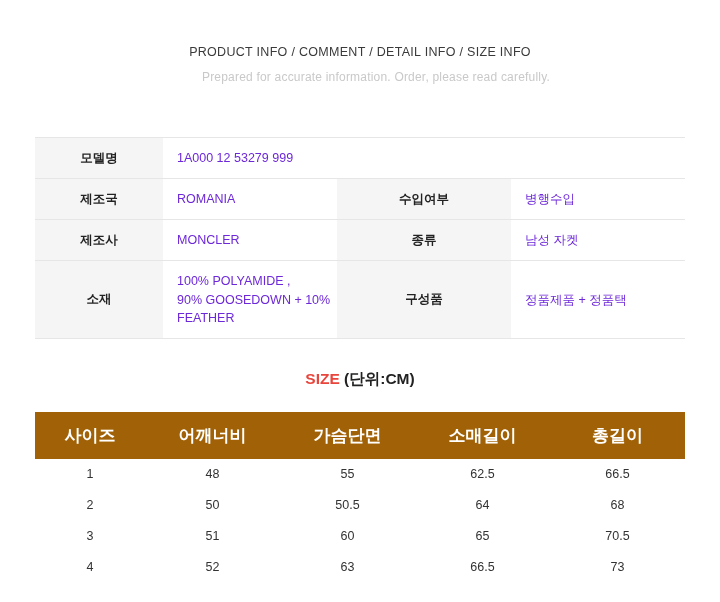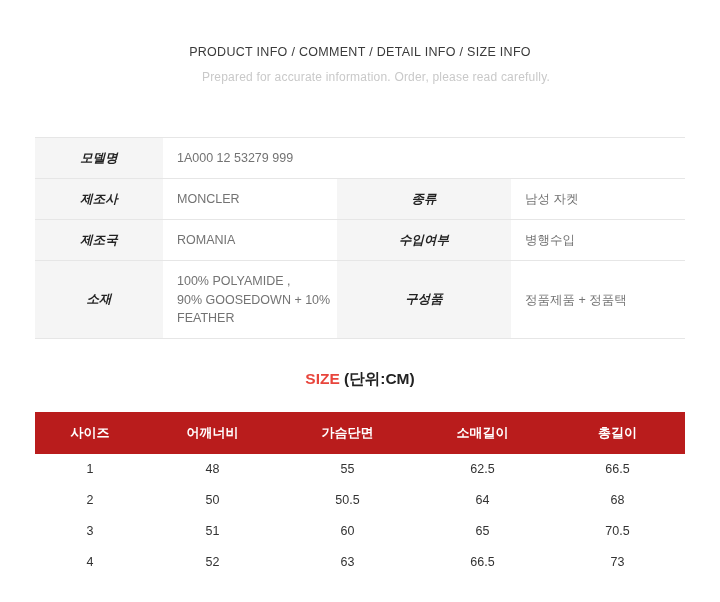--- a/index.html
+++ b/index.html
@@ -59,25 +59,24 @@
     border-top: 1px solid #e6e6e6;
   }
   table.info th {
     background: #f5f5f5;
     font-size: 12.5px;
     font-weight: bold;
     color: #222222;
     text-align: center;
     padding: 11px 4px;
     vertical-align: middle;
-    font-style: italic;
   }
   table.info td {
     font-size: 12.5px;
-    color: #737373;
+    color: #6d28d9;
     padding: 11px 0 11px 14px;
     vertical-align: middle;
     line-height: 1.45;
   }
   .col-label { width: 120px; }
   .col-value { width: 235px; }
   .col-label2 { width: 90px; }
   .col-value2 { width: 205px; }
 
   
@@ -102,23 +101,23 @@
     margin: 0 auto;
     padding-top: 22px;
     width: 650px;
   }
   table.sizes {
     width: 650px;
     border-collapse: collapse;
     table-layout: fixed;
   }
   table.sizes thead th {
-    background: #b91c1c;
+    background: #a16207;
     color: #ffffff;
-    font-size: 13px;
+    font-size: 17px;
     font-weight: bold;
     padding: 12px 0;
     text-align: center;
   }
   table.sizes tbody td {
     font-size: 12.5px;
     color: #333333;
     text-align: center;
     padding: 8.5px 0;
   }
@@ -139,30 +138,30 @@
   </div>
 
   <div class="info-wrap">
     <table class="info">
       <tbody>
         <tr>
           <th class="col-label">모델명</th>
           <td colspan="3">1A000 12 53279 999</td>
         </tr>
         <tr>
+          <th class="col-label">제조국</th>
+          <td class="col-value">ROMANIA</td>
+          <th class="col-label2">수입여부</th>
+          <td class="col-value2">병행수입</td>
+        </tr>
+        <tr>
           <th class="col-label">제조사</th>
           <td class="col-value">MONCLER</td>
           <th class="col-label2">종류</th>
           <td class="col-value2">남성 자켓</td>
-        </tr>
-        <tr>
-          <th class="col-label">제조국</th>
-          <td class="col-value">ROMANIA</td>
-          <th class="col-label2">수입여부</th>
-          <td class="col-value2">병행수입</td>
         </tr>
         <tr>
           <th class="col-label">소재</th>
           <td class="col-value" style="white-space: pre-line;">100% POLYAMIDE ,
 90% GOOSEDOWN + 10% FEATHER</td>
           <th class="col-label2">구성품</th>
           <td class="col-value2">정품제품 + 정품택</td>
         </tr>
       </tbody>
     </table>

